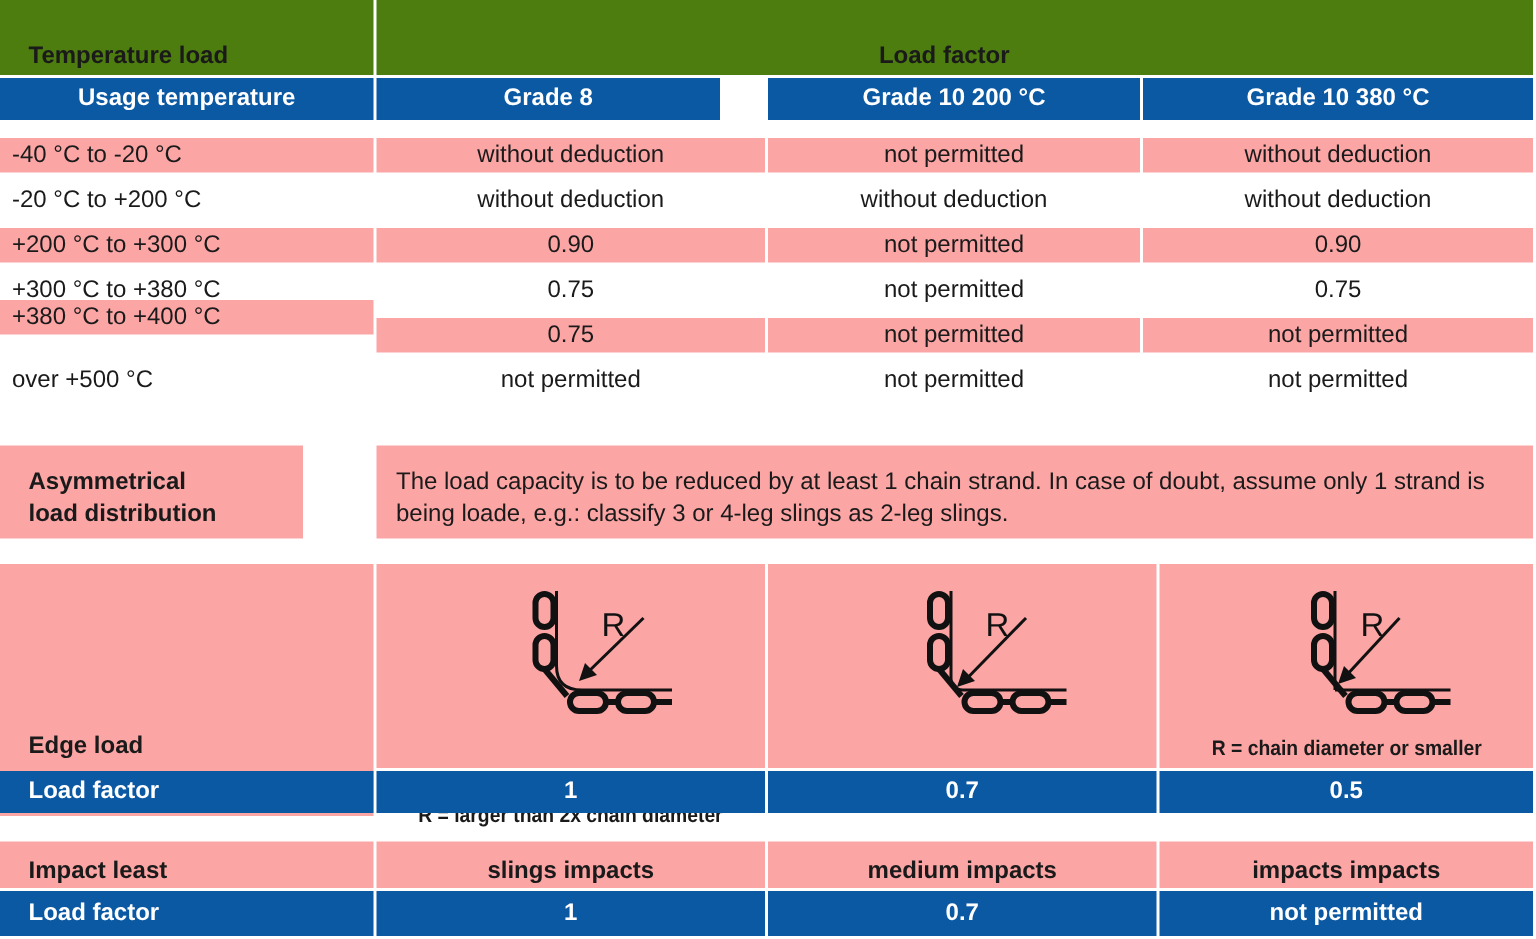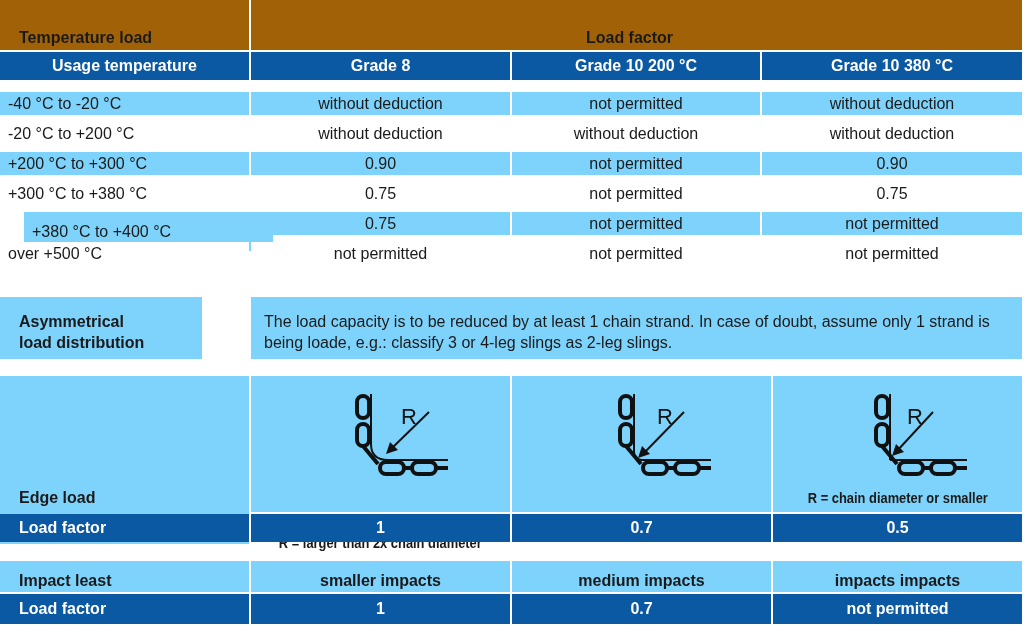--- a/index.html
+++ b/index.html
@@ -1,42 +1,42 @@
 <!DOCTYPE html>
 <html><head>
 <meta charset="utf-8">
 <style>
   html, body { margin:0; padding:0; background:#ffffff; }
   body { width:1024px; height:626px; position:relative; overflow:hidden;
          font-family:"Liberation Sans", sans-serif; color:#1a1a1a; }
   .abs { position:absolute; box-sizing:border-box; }
-  .gray-head { background:#a16207; }
+  .gray-head { background:#4d7c0f; }
   .blue { background:#0b58a3; color:#ffffff; font-weight:bold; }
-  .light { background:#7dd3fc; }
+  .light { background:#fca5a5; }
   .white { background:#ffffff; }
   .cell { display:flex; align-items:center; justify-content:center; font-size:16px; }
   .left { justify-content:flex-start; padding-left:8px; }
   .bold { font-weight:bold; }
   .hdr-lbl { font-weight:bold; font-size:16px; color:#1a1a1a; }
   .note { font-size:16px; line-height:21px; }
   .caption { font-size:14px; font-weight:bold; transform:scaleX(0.92); white-space:nowrap; }
   svg.chain { display:block; }
 </style>
 </head>
 <body>
 
 <div class="abs gray-head" style="left:0;top:0;width:249px;height:50px;">
   <span class="abs hdr-lbl" style="left:19px;top:29px;">Temperature load</span>
 </div>
 <div class="abs gray-head cell" style="left:251px;top:0;width:771px;height:50px;align-items:flex-end;padding-bottom:3px;">
   <span class="hdr-lbl" style="margin-left:-14px;">Load factor</span>
 </div>
 
 <div class="abs blue cell" style="left:0;top:52px;width:249px;height:28px;font-size:16px;">Usage temperature</div>
-<div class="abs blue cell" style="left:251px;top:52px;width:259px;height:28px;font-size:16px;">Grade 8</div>
+<div class="abs blue cell" style="left:251px;top:52px;width:229px;height:28px;font-size:16px;">Grade 8</div>
 <div class="abs blue cell" style="left:512px;top:52px;width:248px;height:28px;font-size:16px;">Grade 10 200 °C</div>
 <div class="abs blue cell" style="left:762px;top:52px;width:260px;height:28px;font-size:16px;">Grade 10 380 °C</div>
 
 <div>
 
   <div class="abs light cell left" style="left:0;top:92px;width:249px;height:23px;">-40 °C to -20 °C</div>
   <div class="abs light cell" style="left:251px;top:92px;width:259px;height:23px;">without deduction</div>
   <div class="abs light cell" style="left:512px;top:92px;width:248px;height:23px;">not permitted</div>
   <div class="abs light cell" style="left:762px;top:92px;width:260px;height:23px;">without deduction</div>
 
@@ -48,21 +48,21 @@
   <div class="abs light cell left" style="left:0;top:152px;width:249px;height:23px;">+200 °C to +300 °C</div>
   <div class="abs light cell" style="left:251px;top:152px;width:259px;height:23px;">0.90</div>
   <div class="abs light cell" style="left:512px;top:152px;width:248px;height:23px;">not permitted</div>
   <div class="abs light cell" style="left:762px;top:152px;width:260px;height:23px;">0.90</div>
 
   <div class="abs white cell left" style="left:0;top:182px;width:249px;height:23px;">+300 °C to +380 °C</div>
   <div class="abs white cell" style="left:251px;top:182px;width:259px;height:23px;">0.75</div>
   <div class="abs white cell" style="left:512px;top:182px;width:248px;height:23px;">not permitted</div>
   <div class="abs white cell" style="left:762px;top:182px;width:260px;height:23px;">0.75</div>
 
-  <div class="abs light cell left" style="left:0;top:212px;width:249px;height:39px;margin-left:24px;">+380 °C to +400 °C</div>
+  <div class="abs light cell left" style="left:0;top:200px;width:249px;height:23px;">+380 °C to +400 °C</div>
   <div class="abs light cell" style="left:251px;top:212px;width:259px;height:23px;">0.75</div>
   <div class="abs light cell" style="left:512px;top:212px;width:248px;height:23px;">not permitted</div>
   <div class="abs light cell" style="left:762px;top:212px;width:260px;height:23px;">not permitted</div>
 
   <div class="abs white cell left" style="left:0;top:242px;width:249px;height:23px;">over +500 °C</div>
   <div class="abs white cell" style="left:251px;top:242px;width:259px;height:23px;">not permitted</div>
   <div class="abs white cell" style="left:512px;top:242px;width:248px;height:23px;">not permitted</div>
   <div class="abs white cell" style="left:762px;top:242px;width:260px;height:23px;">not permitted</div>
 </div>
 
@@ -134,20 +134,20 @@
     <span class="caption">R = chain diameter or smaller</span>
   </div>
 </div>
 
 <div class="abs blue cell left" style="left:0;top:514px;width:249px;height:28px;padding-left:19px;font-size:16px;">Load factor</div>
 <div class="abs blue cell" style="left:251px;top:514px;width:259px;height:28px;font-size:16px;">1</div>
 <div class="abs blue cell" style="left:512px;top:514px;width:259px;height:28px;font-size:16px;">0.7</div>
 <div class="abs blue cell" style="left:773px;top:514px;width:249px;height:28px;font-size:16px;">0.5</div>
 
 <div class="abs light cell left bold" style="left:0;top:561px;width:249px;height:31px;padding-left:19px;padding-top:8px;">Impact least</div>
-<div class="abs light cell bold" style="left:251px;top:561px;width:259px;height:31px;padding-top:8px;">smaller impacts</div>
+<div class="abs light cell bold" style="left:251px;top:561px;width:259px;height:31px;padding-top:8px;">slings impacts</div>
 <div class="abs light cell bold" style="left:512px;top:561px;width:259px;height:31px;padding-top:8px;">medium impacts</div>
 <div class="abs light cell bold" style="left:773px;top:561px;width:249px;height:31px;padding-top:8px;">impacts impacts</div>
 
 <div class="abs blue cell left" style="left:0;top:594px;width:249px;height:30px;padding-left:19px;font-size:16px;">Load factor</div>
 <div class="abs blue cell" style="left:251px;top:594px;width:259px;height:30px;font-size:16px;">1</div>
 <div class="abs blue cell" style="left:512px;top:594px;width:259px;height:30px;font-size:16px;">0.7</div>
 <div class="abs blue cell" style="left:773px;top:594px;width:249px;height:30px;font-size:16px;">not permitted</div>
 
 </body></html>

